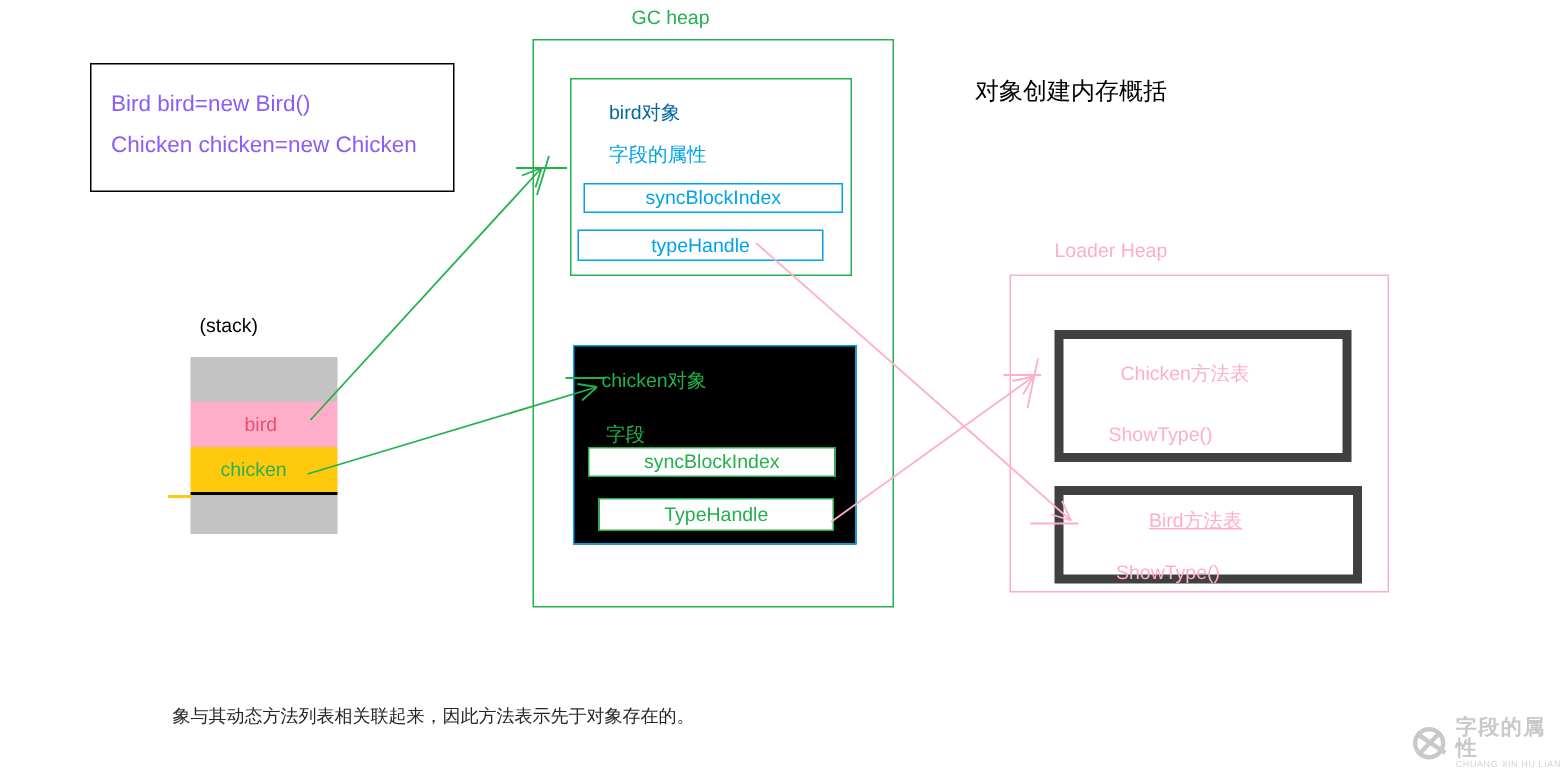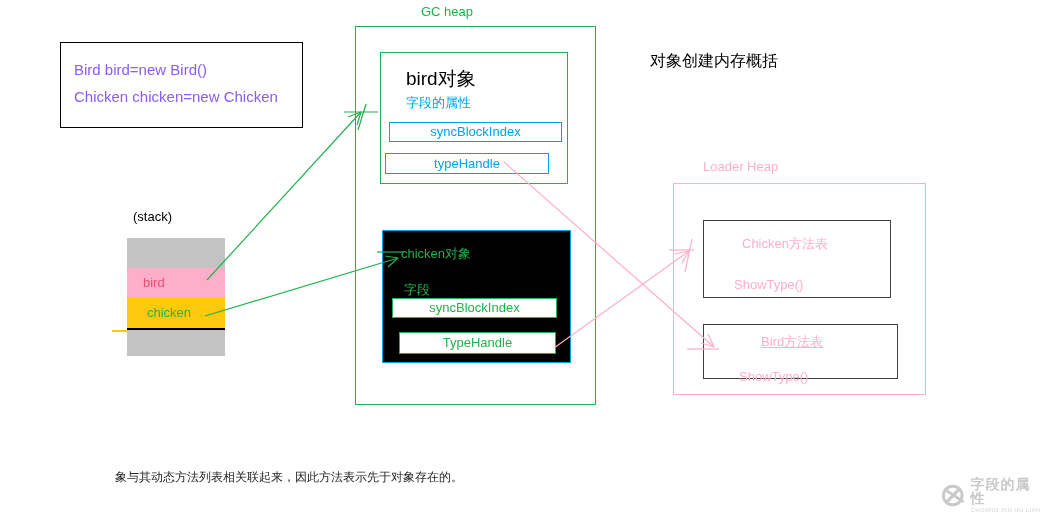--- a/index.html
+++ b/index.html
@@ -10,46 +10,46 @@
   .abs{position:absolute;}
   .t{position:absolute;white-space:nowrap;}
   
   .code-box{left:60px;top:42px;width:241px;height:84px;border:1px solid #000;}
   .code-lines{position:absolute;left:13px;top:13px;font-size:15px;line-height:27px;color:#8b5cf6;}
   
   .stack-label{left:133px;top:209px;font-size:13px;color:#000;}
   .stack{left:127px;top:238px;width:98px;}
   .row{width:98px;font-size:13px;}
   .row-gray-top{height:30px;background:#C3C3C3;}
-  .row-bird{height:30px;line-height:30px;background:#FFAEC9;color:#E8506E;padding-left:16px;box-sizing:border-box;}
+  .row-bird{height:30px;line-height:30px;background:#FFAEC9;color:#E8506E;padding-left:36px;box-sizing:border-box;}
   .row-chicken{height:32px;line-height:30px;background:#FFC90E;color:#2DAE4F;padding-left:20px;border-bottom:2px solid #000;box-sizing:border-box;}
   .row-gray-bottom{height:26px;background:#C3C3C3;}
   .yellow-tick{left:112px;top:330px;width:16px;height:2px;background:#FFC90E;}
   
   .gc-label{left:421px;top:4px;font-size:13px;color:#22B14C;}
   .gc-box{left:355px;top:26px;width:239px;height:377px;border:1px solid #22B14C;}
   .bird-obj{left:380px;top:52px;width:186px;height:130px;border:1px solid #22B14C;background:#fff;}
-  .bird-obj .title{left:25px;top:13px;font-size:19px;color:#000000;}
+  .bird-obj .title{left:25px;top:13px;font-size:13px;color:#0369a1;}
   .bird-obj .fields{left:25px;top:41px;font-size:13px;color:#00A2E8;}
   .cell{position:absolute;box-sizing:border-box;font-size:13px;text-align:center;background:#fff;}
   .cell-blue{border:1px solid #00A2E8;color:#00A2E8;}
   .cell-green{border:1px solid #22B14C;color:#22B14C;}
   .bird-obj .sync{left:8px;top:69px;width:173px;height:20px;line-height:18px;}
   .bird-obj .type{left:4px;top:100px;width:164px;height:21px;line-height:19px;}
   .chicken-obj{left:382px;top:230px;width:187px;height:131px;border:1px solid #00A2E8;background:#000000;}
   .chicken-obj .title{left:18px;top:14px;font-size:13px;color:#22B14C;}
   .chicken-obj .fields{left:21px;top:50px;font-size:13px;color:#22B14C;}
   .chicken-obj .sync{left:9px;top:67px;width:165px;height:20px;line-height:18px;}
   .chicken-obj .type{left:16px;top:101px;width:157px;height:22px;line-height:20px;}
   
   .main-title{left:650px;top:51px;font-size:16px;color:#000;}
   
   .loader-label{left:703px;top:159px;font-size:13px;color:#FFAEC9;}
   .loader-box{left:673px;top:183px;width:251px;height:210px;border:1px solid #FFAEC9;}
-  .mt-box{position:absolute;border:1px solid #404040;background:transparent;}
+  .mt-box{position:absolute;border:6px solid #404040;background:transparent;}
   .chicken-mt{left:29px;top:36px;width:186px;height:76px;}
   .bird-mt{left:29px;top:140px;width:193px;height:53px;}
   .mt-box .mt-title{position:absolute;font-size:13px;color:#FFAEC9;white-space:nowrap;}
   .mt-box .mt-method{position:absolute;font-size:13px;color:#FFAEC9;white-space:nowrap;margin-top:16px;}
   .chicken-mt .mt-title{left:38px;top:14px;}
   .chicken-mt .mt-method{left:30px;top:40px;}
   .bird-mt .mt-title{left:57px;top:8px;text-decoration:underline;}
   .bird-mt .mt-method{left:35px;top:28px;}
   
   .footer-line1{left:115px;top:443px;font-size:14px;color:#262626;}

